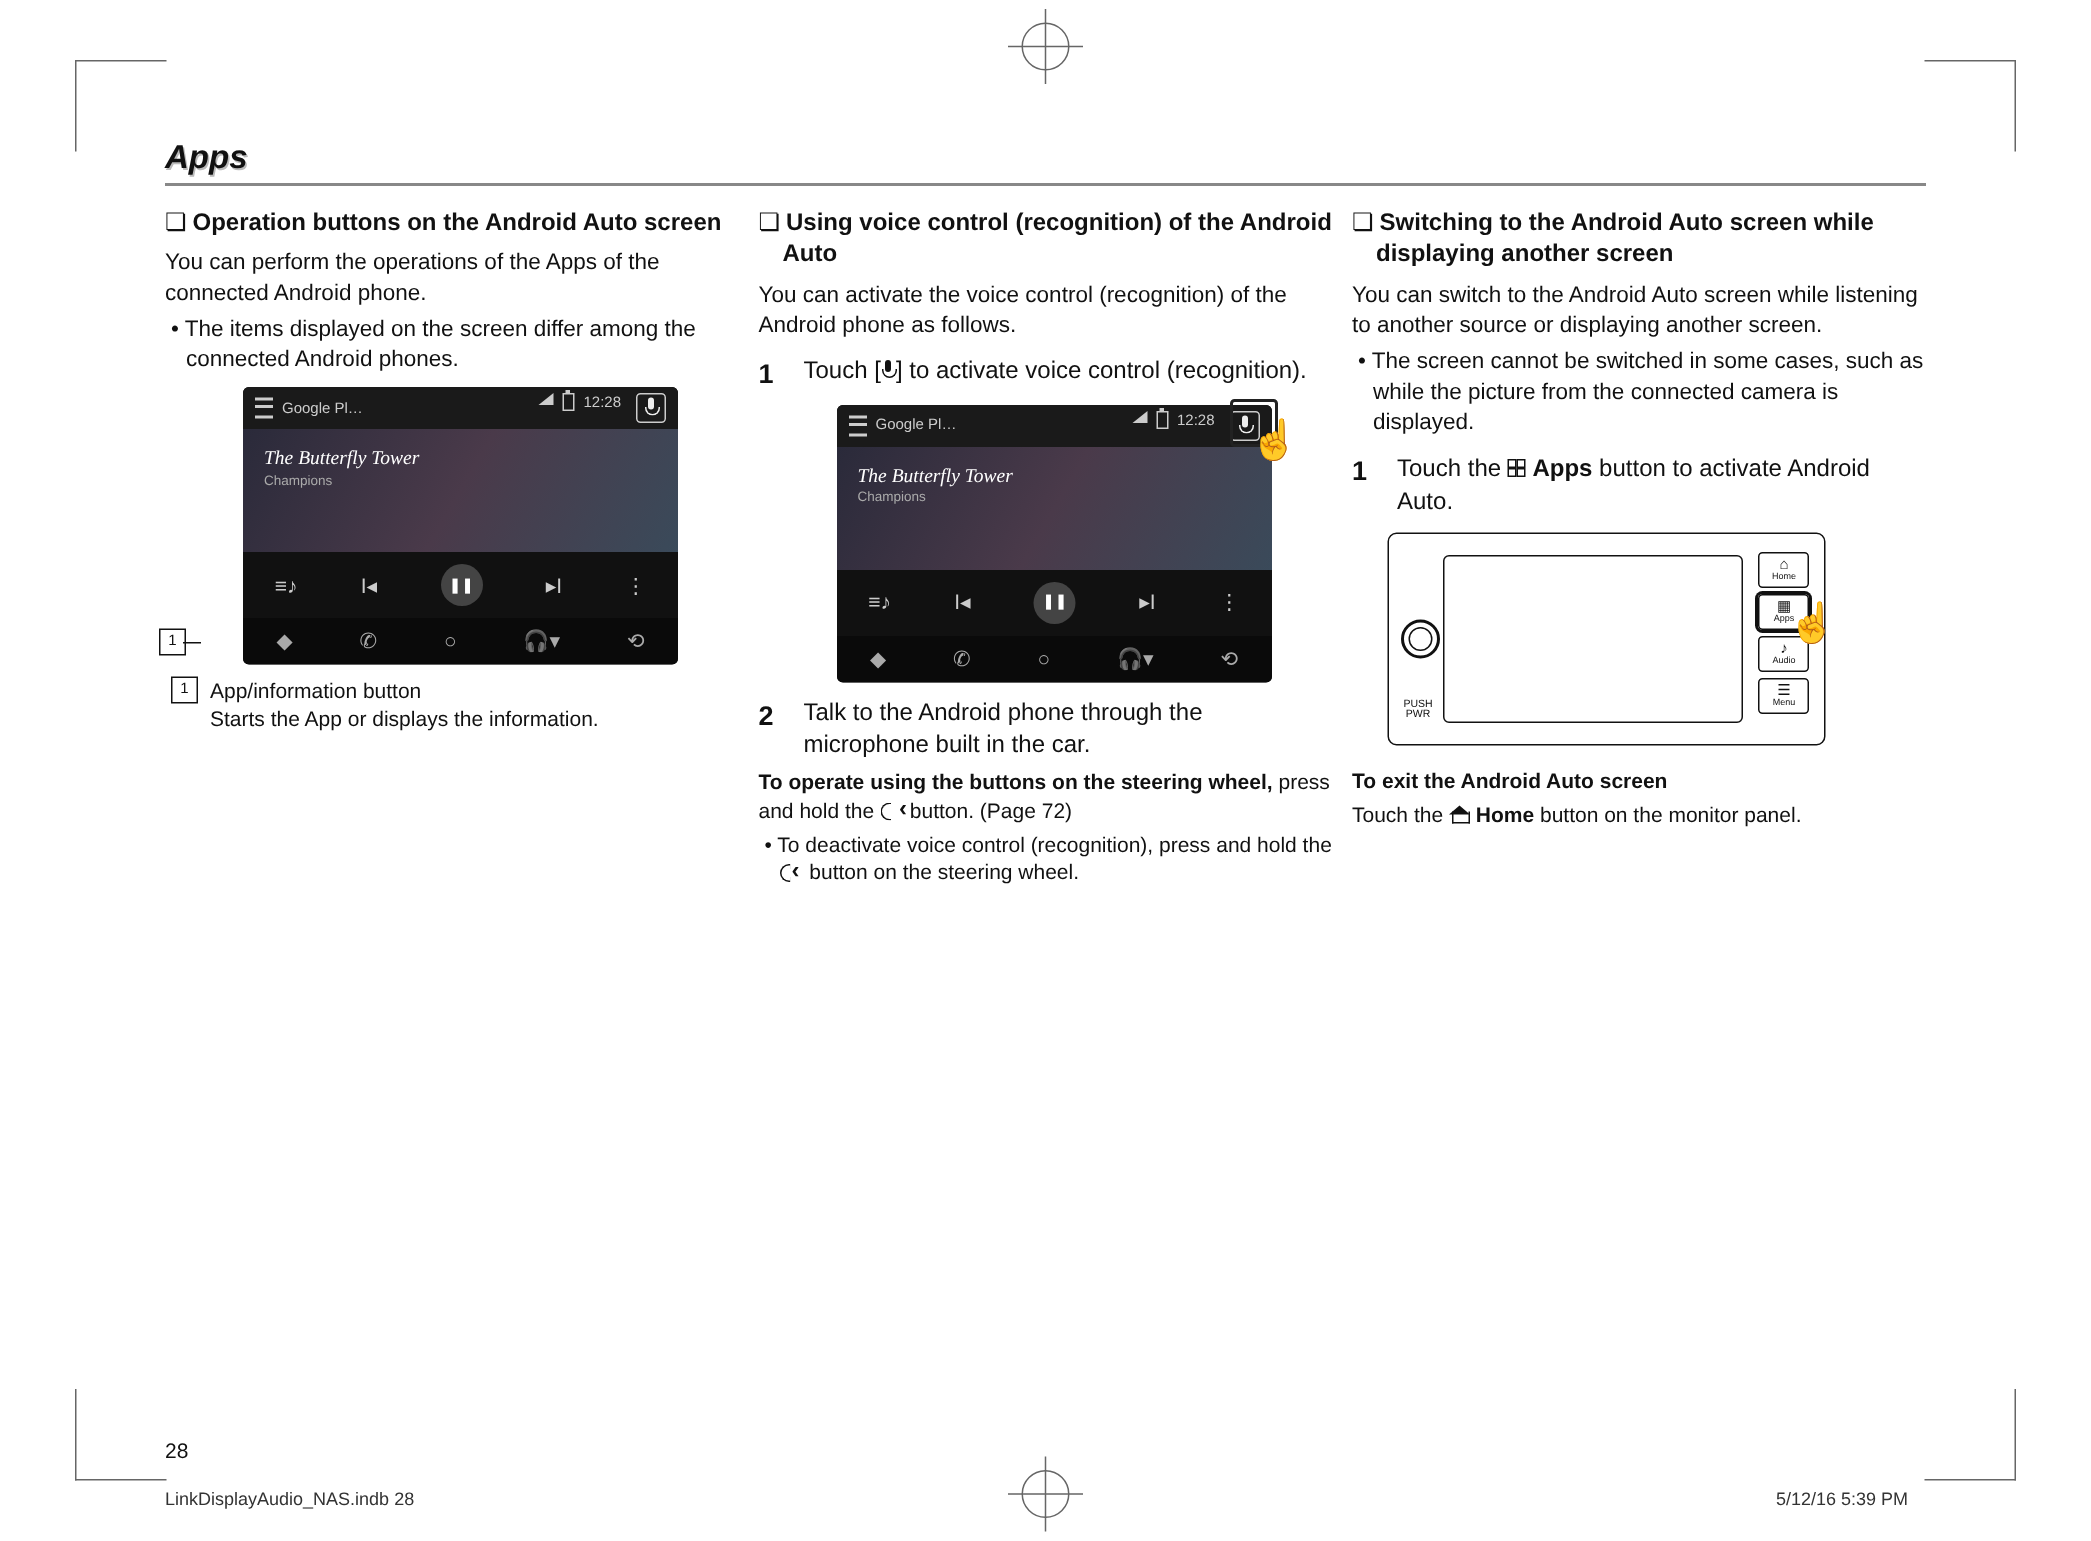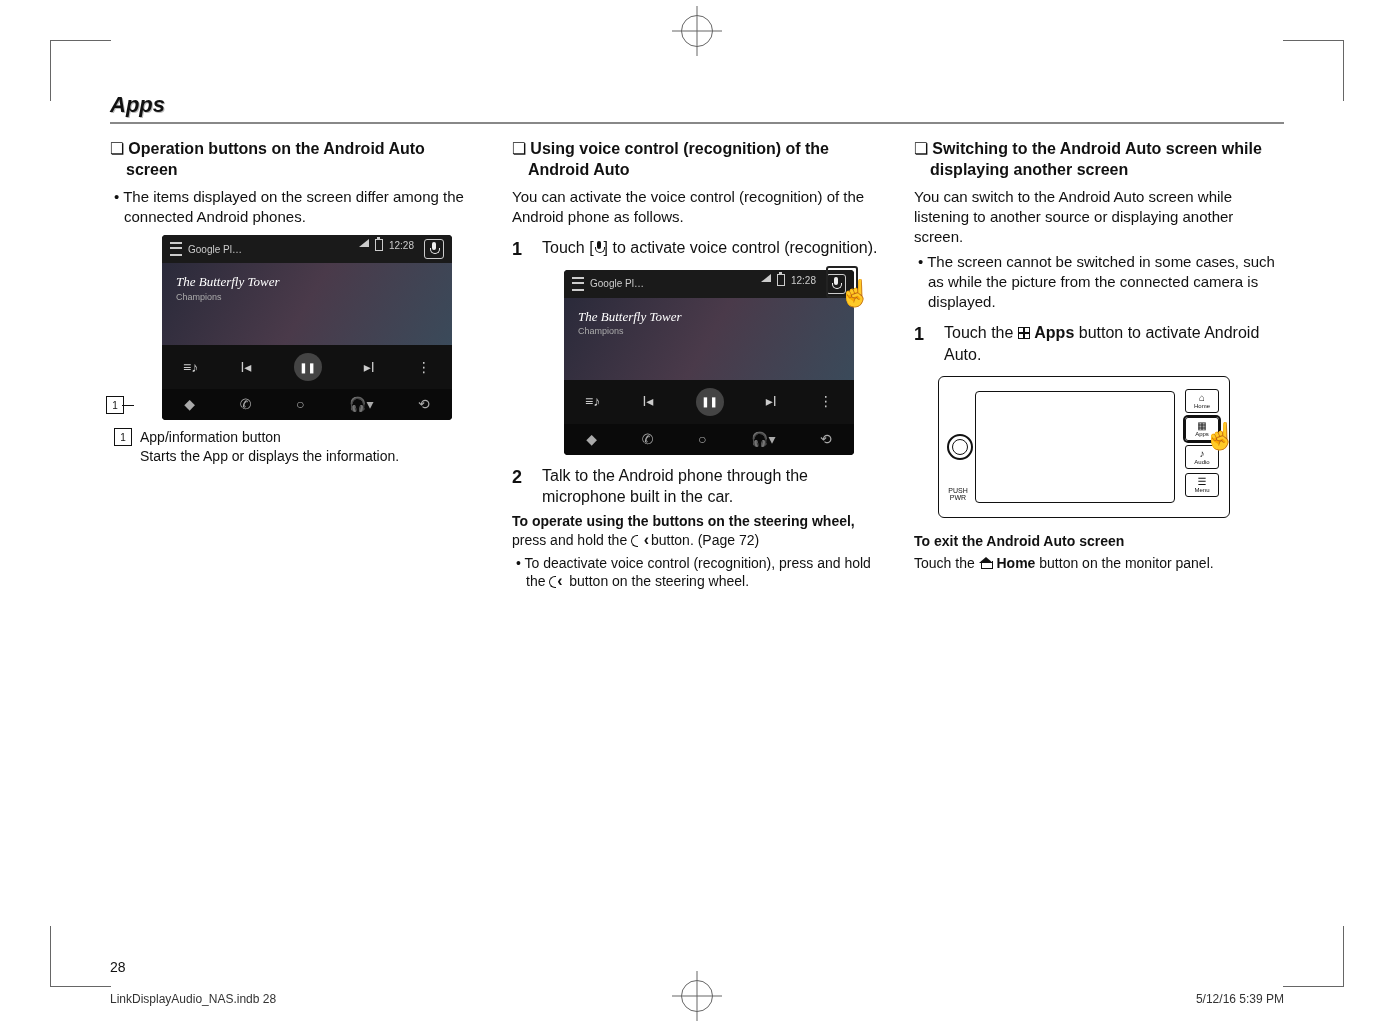--- a/index.html
+++ b/index.html
@@ -39,21 +39,21 @@
     font-style: italic;
     font-size: 22px;
     border-bottom: 2px solid #888;
     padding-bottom: 2px;
     margin-bottom: 10px;
     color:#111;
     text-shadow: 1px 1px 0 #bbb;
   }
   .columns {
     display:flex;
-    gap:32px;
+    gap:13px;
   }
   .col { flex:1 1 0; }
   .sub-h {
     font-weight:700;
     font-size:16px;
     text-indent:-16px;
     padding-left:16px;
     margin:4px 0 6px 0;
   }
   .sub-h::before{
@@ -132,39 +132,40 @@
   .apps-grid-icon{display:inline-block;width:12px;height:12px;vertical-align:-1px;position:relative;}
   .apps-grid-icon span{position:absolute;width:4px;height:4px;border:1px solid #111;}
   .apps-grid-icon span:nth-child(1){left:0;top:0;}
   .apps-grid-icon span:nth-child(2){right:0;top:0;}
   .apps-grid-icon span:nth-child(3){left:0;bottom:0;}
   .apps-grid-icon span:nth-child(4){right:0;bottom:0;}
   .home-icon{display:inline-block;width:14px;height:12px;position:relative;vertical-align:-1px;}
   .home-icon::before{content:'';position:absolute;left:2px;bottom:0;width:10px;height:7px;border:1.5px solid #111;border-top:none;}
   .home-icon::after{content:'';position:absolute;left:0;top:0;width:0;height:0;border-left:7px solid transparent;border-right:7px solid transparent;border-bottom:6px solid #111;}
   .page-num{position:absolute;left:0;bottom:-40px;font-size:14px;}
-  .footer{position:absolute;left:0;right:0;bottom:-70px;display:flex;justify-content:space-between;font-size:12px;color:#333;}
+  .footer{position:absolute;left:0;right:12px;bottom:-70px;display:flex;justify-content:space-between;font-size:12px;color:#333;}
 </style>
 </head>
 <body>
 
 <div class="crop-mark crop-tl"></div>
 <div class="crop-mark crop-tr"></div>
 <div class="crop-mark crop-bl"></div>
 <div class="crop-mark crop-br"></div>
 <div class="reg-mark reg-top"></div>
 <div class="reg-mark reg-bottom"></div>
 
 <div class="page">
   <div class="section-title">Apps</div>
 
   <div class="columns">
 
     <div class="col">
       <div class="sub-h">Operation buttons on the Android Auto screen</div>
+      <p>You can perform the operations of the Apps of the connected Android phone.</p>
       <p class="bullet">The items displayed on the screen differ among the connected Android phones.</p>
 
       <div class="screenshot">
         <div class="aa-device">
           <div class="aa-top">
             <span class="left">
               <span class="hamb"></span>
               <span>Google Pl…</span>
             </span>
             <span class="right">

